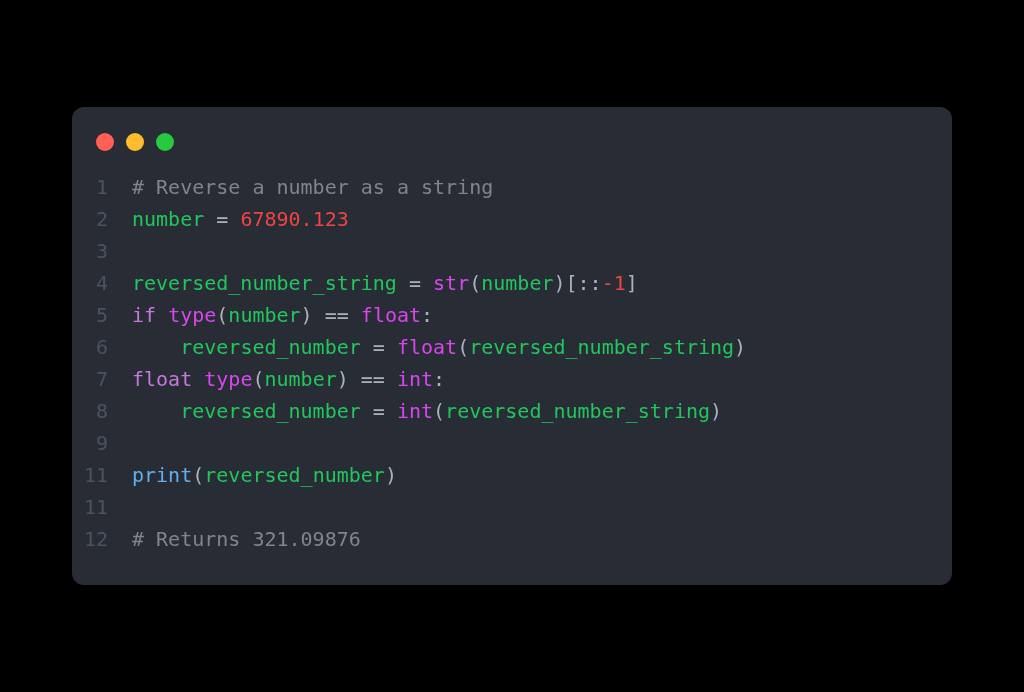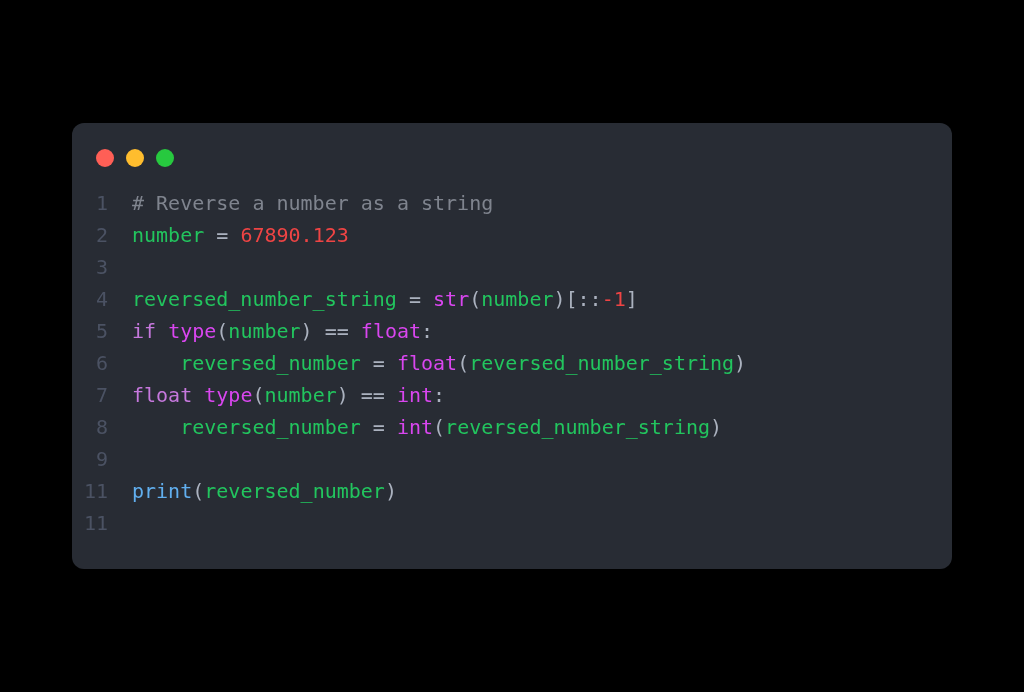--- a/index.html
+++ b/index.html
@@ -116,14 +116,18 @@
         <div class="code">&nbsp;</div>
       </div>
       <div class="line">
         <div class="gutter">11</div>
         <div class="code"><span class="tok-func">print</span><span class="tok-punct">(</span><span class="tok-ident">reversed_number</span><span class="tok-punct">)</span></div>
       </div>
       <div class="line">
         <div class="gutter">11</div>
         <div class="code">&nbsp;</div>
       </div>
+      <div class="line">
+        <div class="gutter">12</div>
+        <div class="code"><span class="tok-comment"># Returns 321.09876</span></div>
+      </div>
     </div>
 </div>
 
 </body></html>

